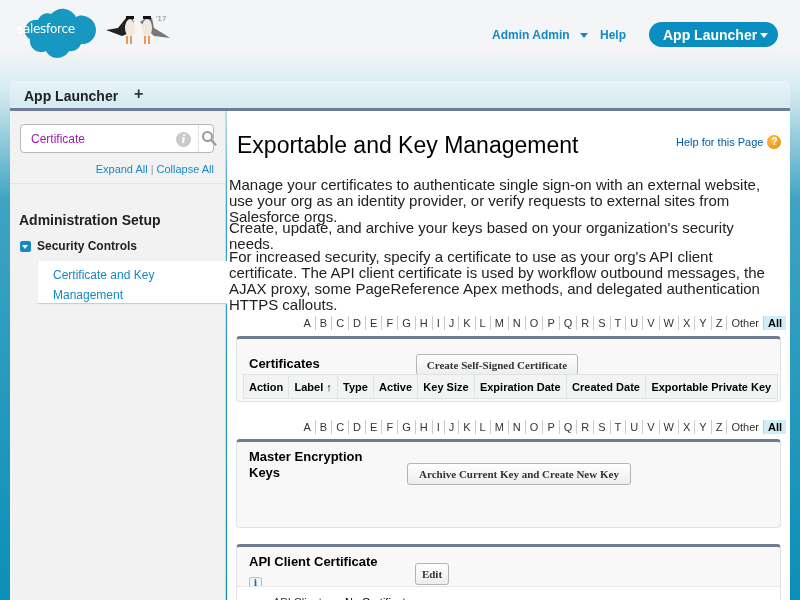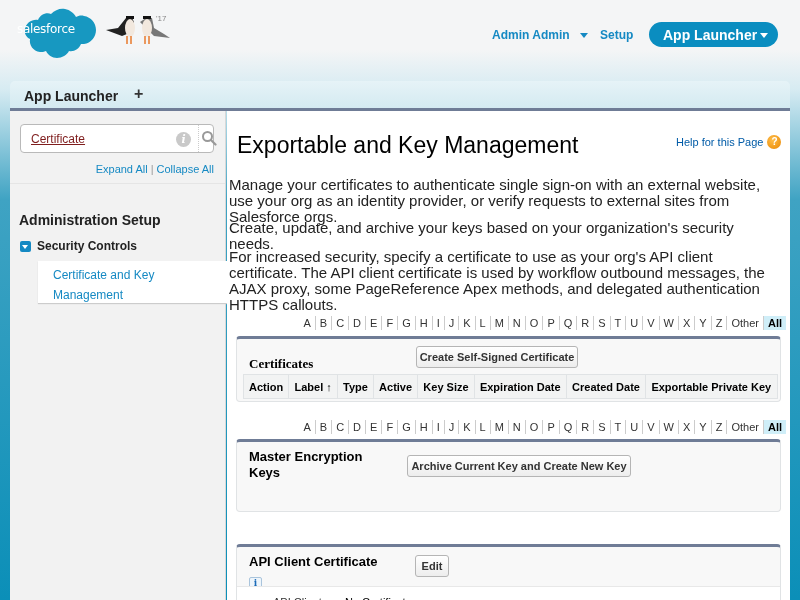--- a/index.html
+++ b/index.html
@@ -59,21 +59,21 @@
   .sidebar {
     position: absolute; left: 10px; top: 111px; width: 216px; height: 489px;
     background: #f2f2f2; border-right: 1px solid #d8d8d8;
   }
   .search-box {
     position: absolute; left: 10px; top: 13px; width: 194px; height: 29px;
     background: #fff; border: 1px solid #b9b9b9; border-radius: 4px;
   }
   .search-input {
     position: absolute; left: 1px; top: 1px; width: 140px; height: 25px; border: none; outline: none;
-    font-family: "Liberation Sans", sans-serif; font-size: 12px; color: #7f1d1d; padding-left: 9px; background: transparent; text-decoration: underline;
+    font-family: "Liberation Sans", sans-serif; font-size: 12px; color: #a21caf; padding-left: 9px; background: transparent;
   }
   .info-circle {
     position: absolute; left: 155px; top: 7px; width: 15px; height: 15px; border-radius: 50%;
     background: #c9c9c9; color: #fff; font-size: 11px; font-weight: bold; font-style: italic;
     text-align: center; line-height: 15px; font-family: "DejaVu Serif", serif;
   }
   .search-divider { position: absolute; left: 177px; top: 0; width: 1px; height: 27px; border-left: 1px dotted #ccc; }
   .search-btn { position: absolute; left: 180px; top: 5px; width: 16px; height: 16px; cursor: pointer; }
   .expand-row {
     position: absolute; left: 0; top: 52px; width: 204px; text-align: right; font-size: 11px;
@@ -127,21 +127,21 @@
   .alpha span.sel { background: #cfeef8; font-weight: bold; color: #000; }
 
   .panel {
     position: absolute; left: 9px; width: 545px; background: #f8f8f8;
     border: 1px solid #e0e3e5; border-top: 3px solid #6f7c96; border-radius: 4px;
   }
   .panel-title { position: absolute; left: 12px; font-size: 13px; font-weight: bold; color: #000; line-height: 16px; }
   .btn {
     position: absolute; height: 22px; border: 1px solid #b5b5b5; border-radius: 3px;
     background: linear-gradient(#fff, #ededed); font-size: 11px; font-weight: bold; color: #333;
-    font-family: Liberation Sans, sans-serif; display: flex; align-items: center; justify-content: center; cursor: pointer;
+    font-family: Liberation Serif, serif; display: flex; align-items: center; justify-content: center; cursor: pointer; margin-top: 8px;
   }
   table.grid {
     position: absolute; left: 6px; border-collapse: collapse; font-size: 11px; background: #8b5cf6;
   }
   table.grid th {
     background: #f2f3f3; color: #000; font-weight: bold; text-align: left; padding: 0 5px; height: 24px;
     border: 1px solid #e0e3e5; white-space: nowrap;
   }
   table.grid td { padding: 0 5px; height: 22px; border: 1px solid #e0e3e5; color: #000; }
   .info-sq {
@@ -172,21 +172,21 @@
       <rect x="39" y="4" width="8" height="3" fill="#111"></rect>
       <line x1="41" y1="24" x2="41" y2="32" stroke="#e8792b" stroke-width="1.5"></line>
       <line x1="45" y1="24" x2="45" y2="32" stroke="#e8792b" stroke-width="1.5"></line>
       <text x="52" y="9" font-size="8" fill="#888" font-family="Liberation Sans, sans-serif">'17</text>
     </svg>
   </div>
   <div class="user-menu">
     <span>Admin Admin</span>
     <span class="caret"></span>
   </div>
-  <div class="help-link">Setup</div>
+  <div class="help-link">Help</div>
   <div class="app-launcher-btn">
     <span>App Launcher</span>
     <span class="caret"></span>
   </div>
 </div>
 
 <div class="tabbar">
   <div class="tab-title">App Launcher</div>
   <div class="tab-plus">+</div>
 </div>
@@ -254,21 +254,21 @@
       <span>V</span>
       <span>W</span>
       <span>X</span>
       <span>Y</span>
       <span>Z</span>
       <span>Other</span>
       <span class="sel">All</span>
     </div>
 
   <div class="panel" style="top:225px; height:66px;">
-    <div class="panel-title" style="top:17px;font-family:Liberation Serif, serif;">Certificates</div>
+    <div class="panel-title" style="top:17px;">Certificates</div>
     <div class="btn" style="left:179px; top:7px; width:162px;">Create Self-Signed Certificate</div>
     <table class="grid" style="top:35px; width:535px;">
       <tbody>
           <tr>
         <th>Action</th>
         <th>Label ↑</th>
         <th>Type</th>
         <th>Active</th>
         <th>Key Size</th>
         <th>Expiration Date</th>
@@ -303,21 +303,21 @@
       <span>U</span>
       <span>V</span>
       <span>W</span>
       <span>X</span>
       <span>Y</span>
       <span>Z</span>
       <span>Other</span>
       <span class="sel">All</span>
     </div>
 
-  <div class="panel" style="top:328px; height:73px;">
+  <div class="panel" style="top:328px; height:89px;">
     <div class="panel-title" style="top:7px;">
       <div>Master Encryption</div>
       <div>Keys</div>
     </div>
     <div class="btn" style="left:170px; top:13px; width:224px;">Archive Current Key and Create New Key</div>
   </div>
 
   <div class="panel" style="top:433px; height:70px;">
     <div class="panel-title" style="top:7px;">API Client Certificate</div>
     <div class="info-sq">i</div>

